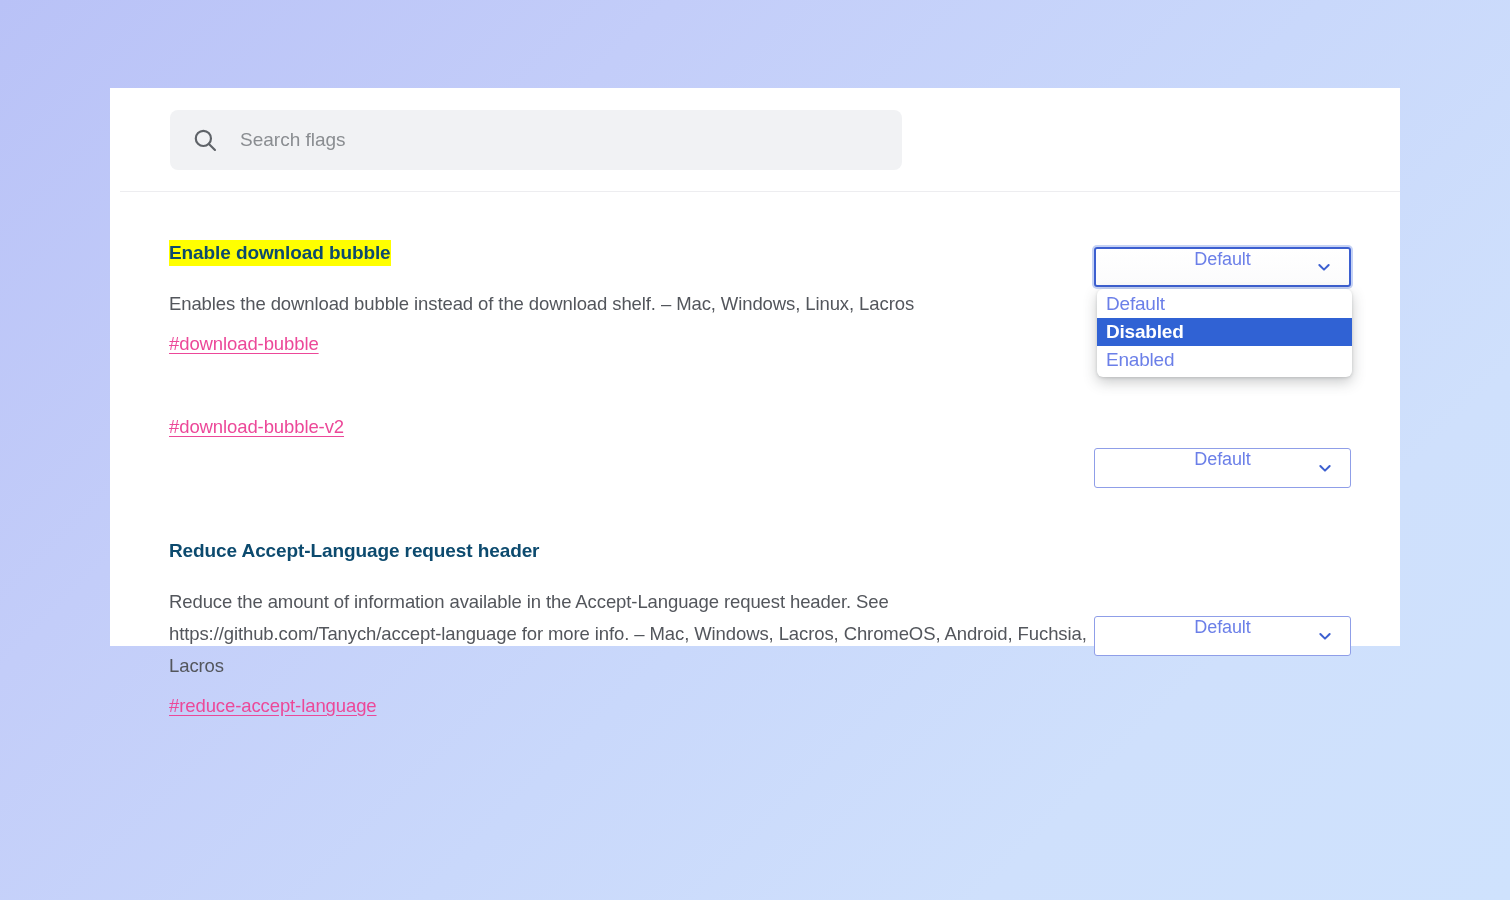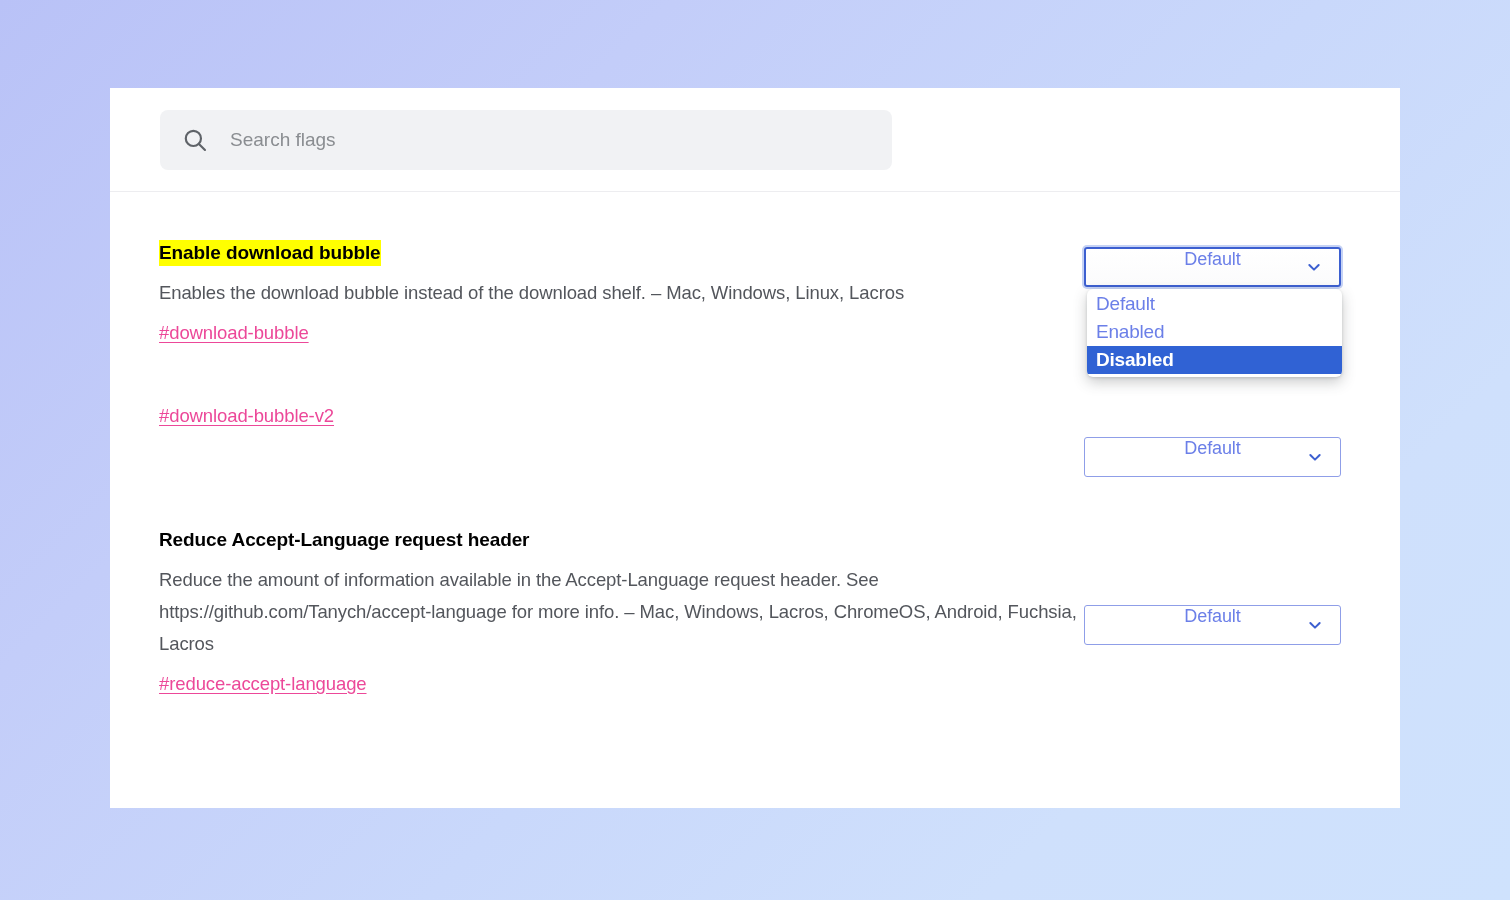--- a/index.html
+++ b/index.html
@@ -15,23 +15,24 @@
     background: linear-gradient(135deg, #b9c2f7 0%, #c3cdf9 28%, #c9d8fb 55%, #cfe0fc 78%, #cfe2fd 100%);
     position: relative;
   }
 
   
   #flags-panel {
     position: absolute;
     left: 110px;
     top: 88px;
     width: 1290px;
-    height: 720px;
+    height: 558px;
     background: #ffffff;
     overflow: visible;
+    padding-left: 10px;
   }
 
   
   #flags-header {
     position: relative;
     height: 104px;
     border-bottom: 1px solid #ededf0;
     background: #ffffff;
   }
   #search-wrapper {
@@ -92,32 +93,32 @@
     position: relative;
     display: flex;
     align-items: flex-start;
     padding: 0 45px 0 49px;
   }
   .flag-text { width: 925px; flex: 0 0 925px; }
 
   .flag-title {
     font-size: 19px;
     font-weight: 700;
-    color: #000000;
+    color: #0c4a6e;
     letter-spacing: -.1px;
     line-height: 26px;
     display: inline-block;
   }
   .flag-title.highlight { background: #ffff00; }
 
   .flag-desc {
     font-size: 18.5px;
     color: #53565c;
     line-height: 32px;
-    margin-top: 11px;
+    margin-top: 22px;
     letter-spacing: -.1px;
   }
   .flag-permalink {
     display: inline-block;
     margin-top: 13px;
     font-size: 18.5px;
     color: #ec4899;
     text-decoration: underline;
     text-underline-offset: 3px;
     letter-spacing: -.1px;
@@ -219,22 +220,22 @@
       </div>
       <div class="flag-control" style="padding-top:7px;">
         <div class="flag-select focused">
           <span class="select-value">Default</span>
           <svg class="select-caret" viewBox="0 0 24 24" fill="none" stroke="currentColor" stroke-width="3" stroke-linecap="round" stroke-linejoin="round">
             <polyline points="5,9 12,16 19,9"></polyline>
           </svg>
 
           <div id="select-popup">
             <div class="popup-option">Default</div>
+            <div class="popup-option selected">Disabled</div>
             <div class="popup-option">Enabled</div>
-            <div class="popup-option selected">Disabled</div>
           </div>
         </div>
       </div>
     </div>
 
     <div class="flag-row" style="padding-top:48px;">
       <div class="flag-text">
         <a class="flag-permalink">#download-bubble-v2</a>
       </div>
       <div class="flag-control" style="padding-top:45px;">

